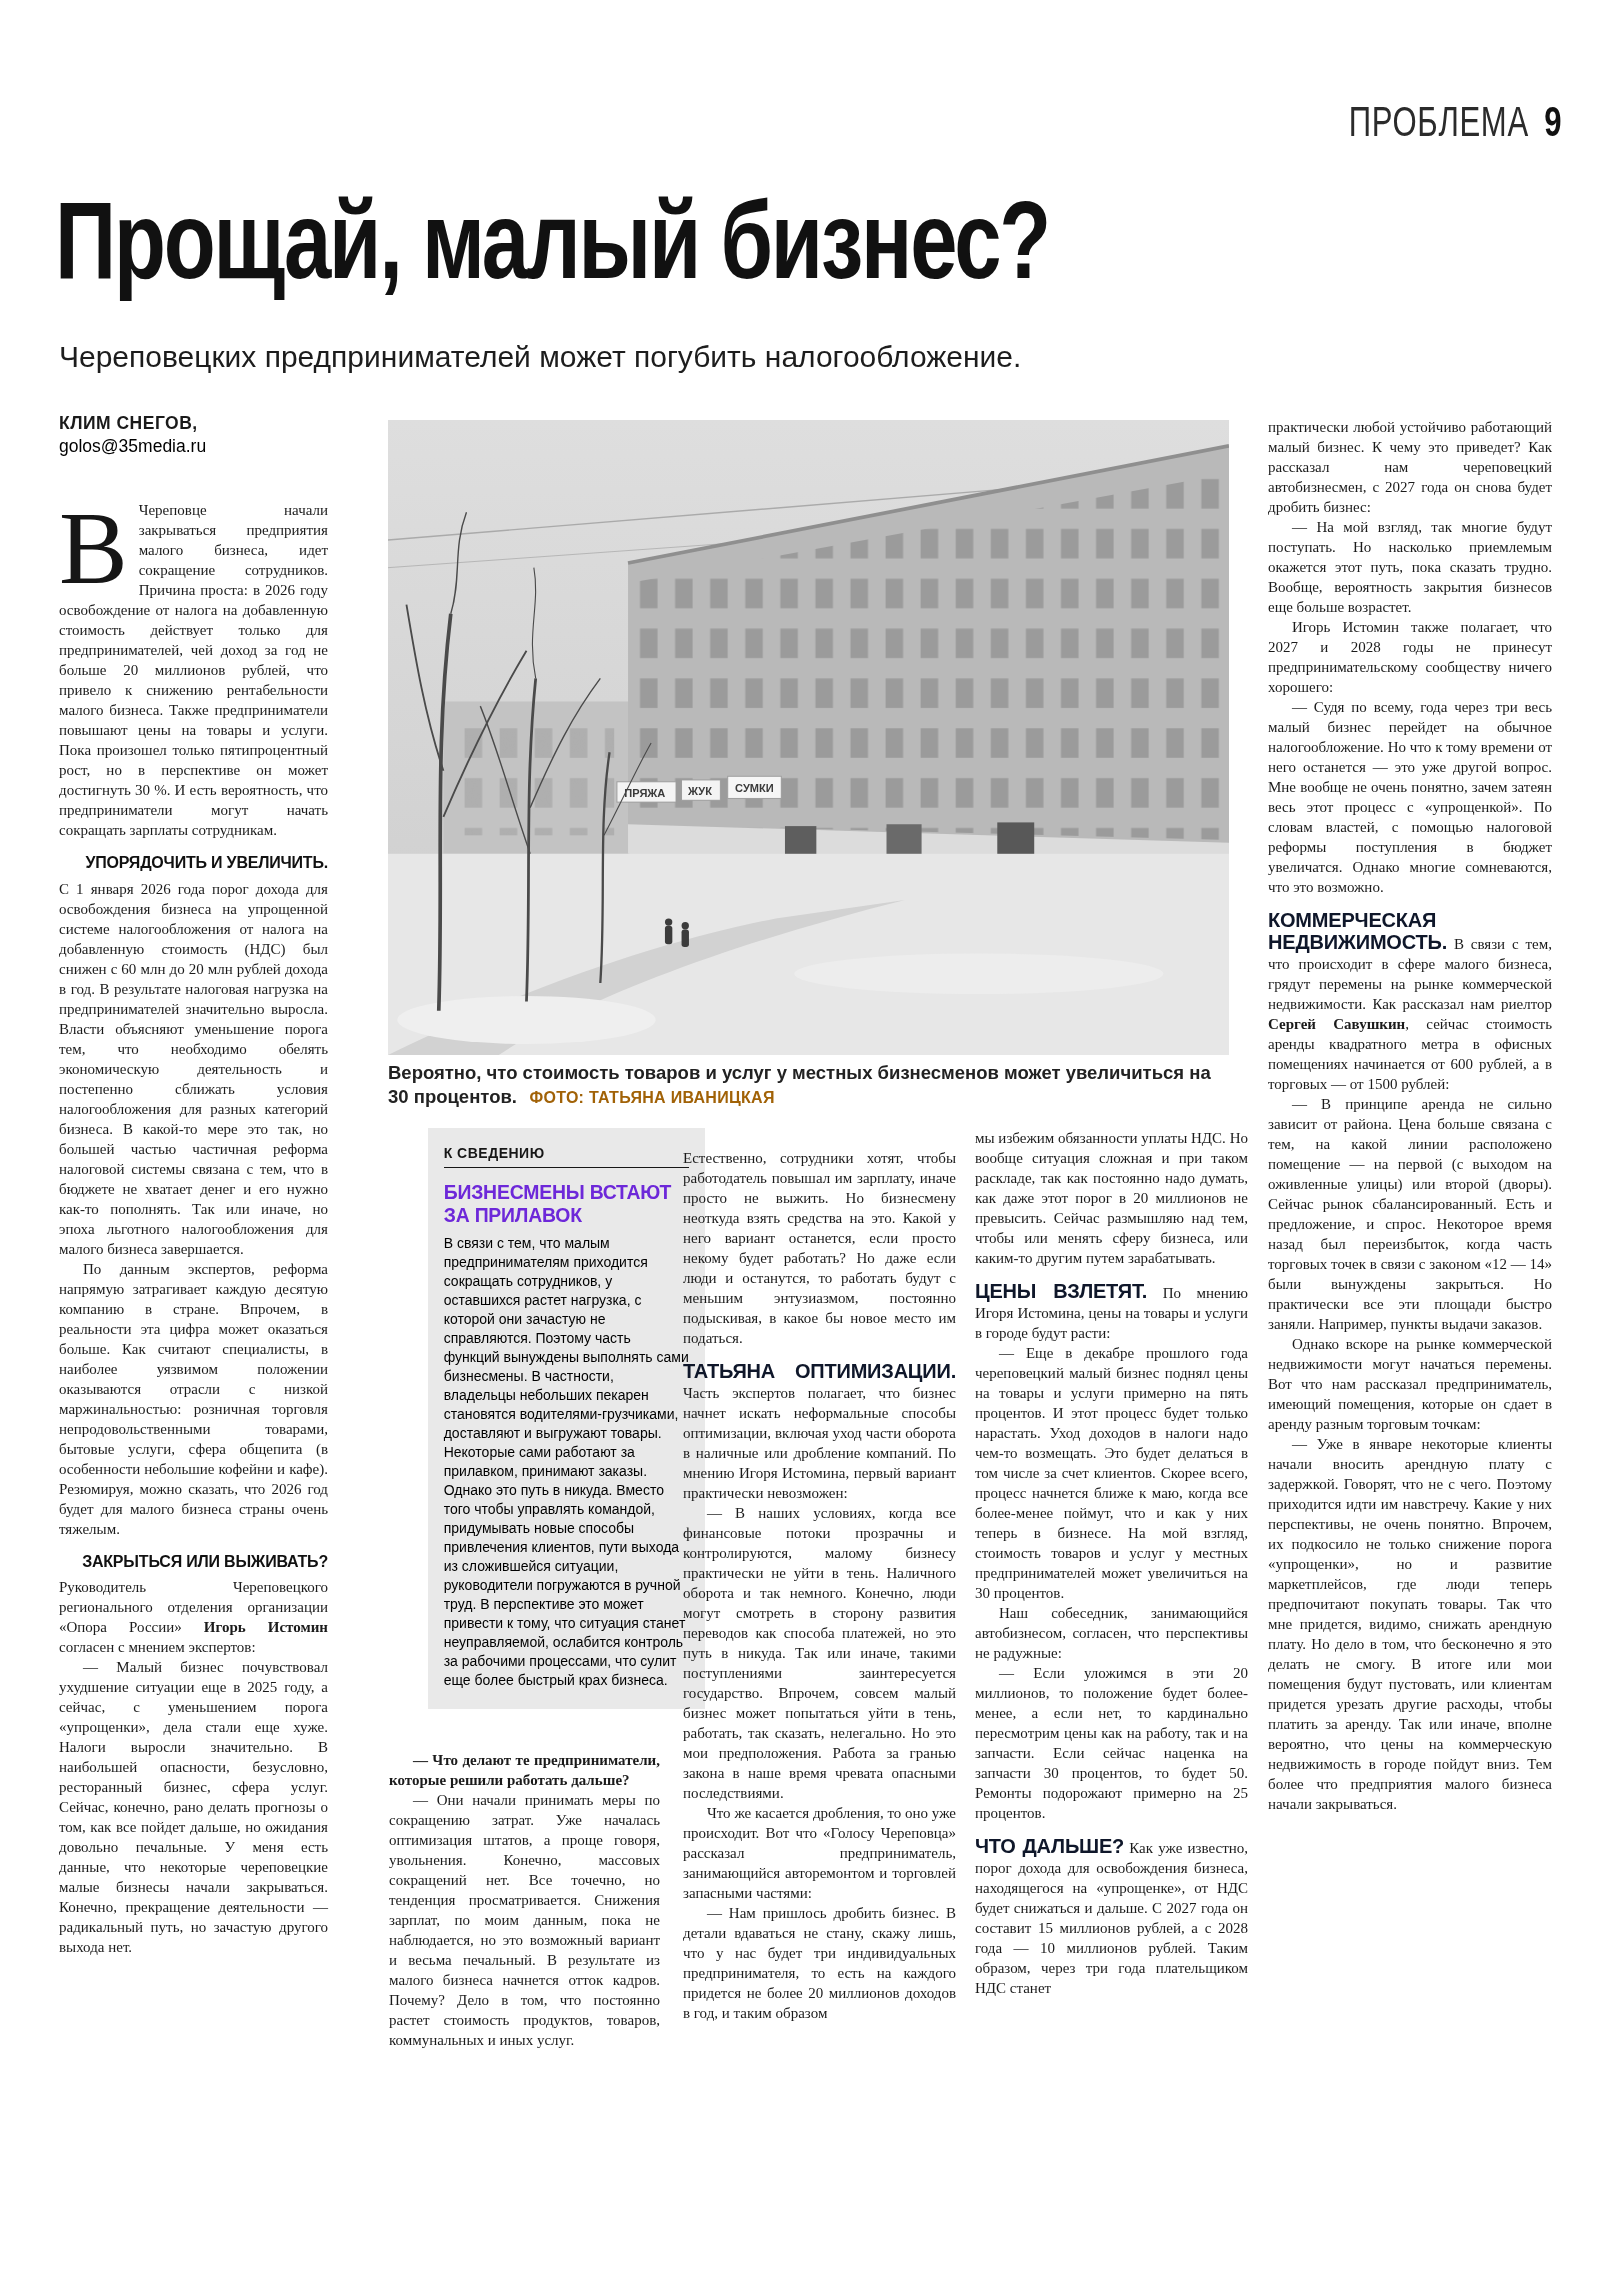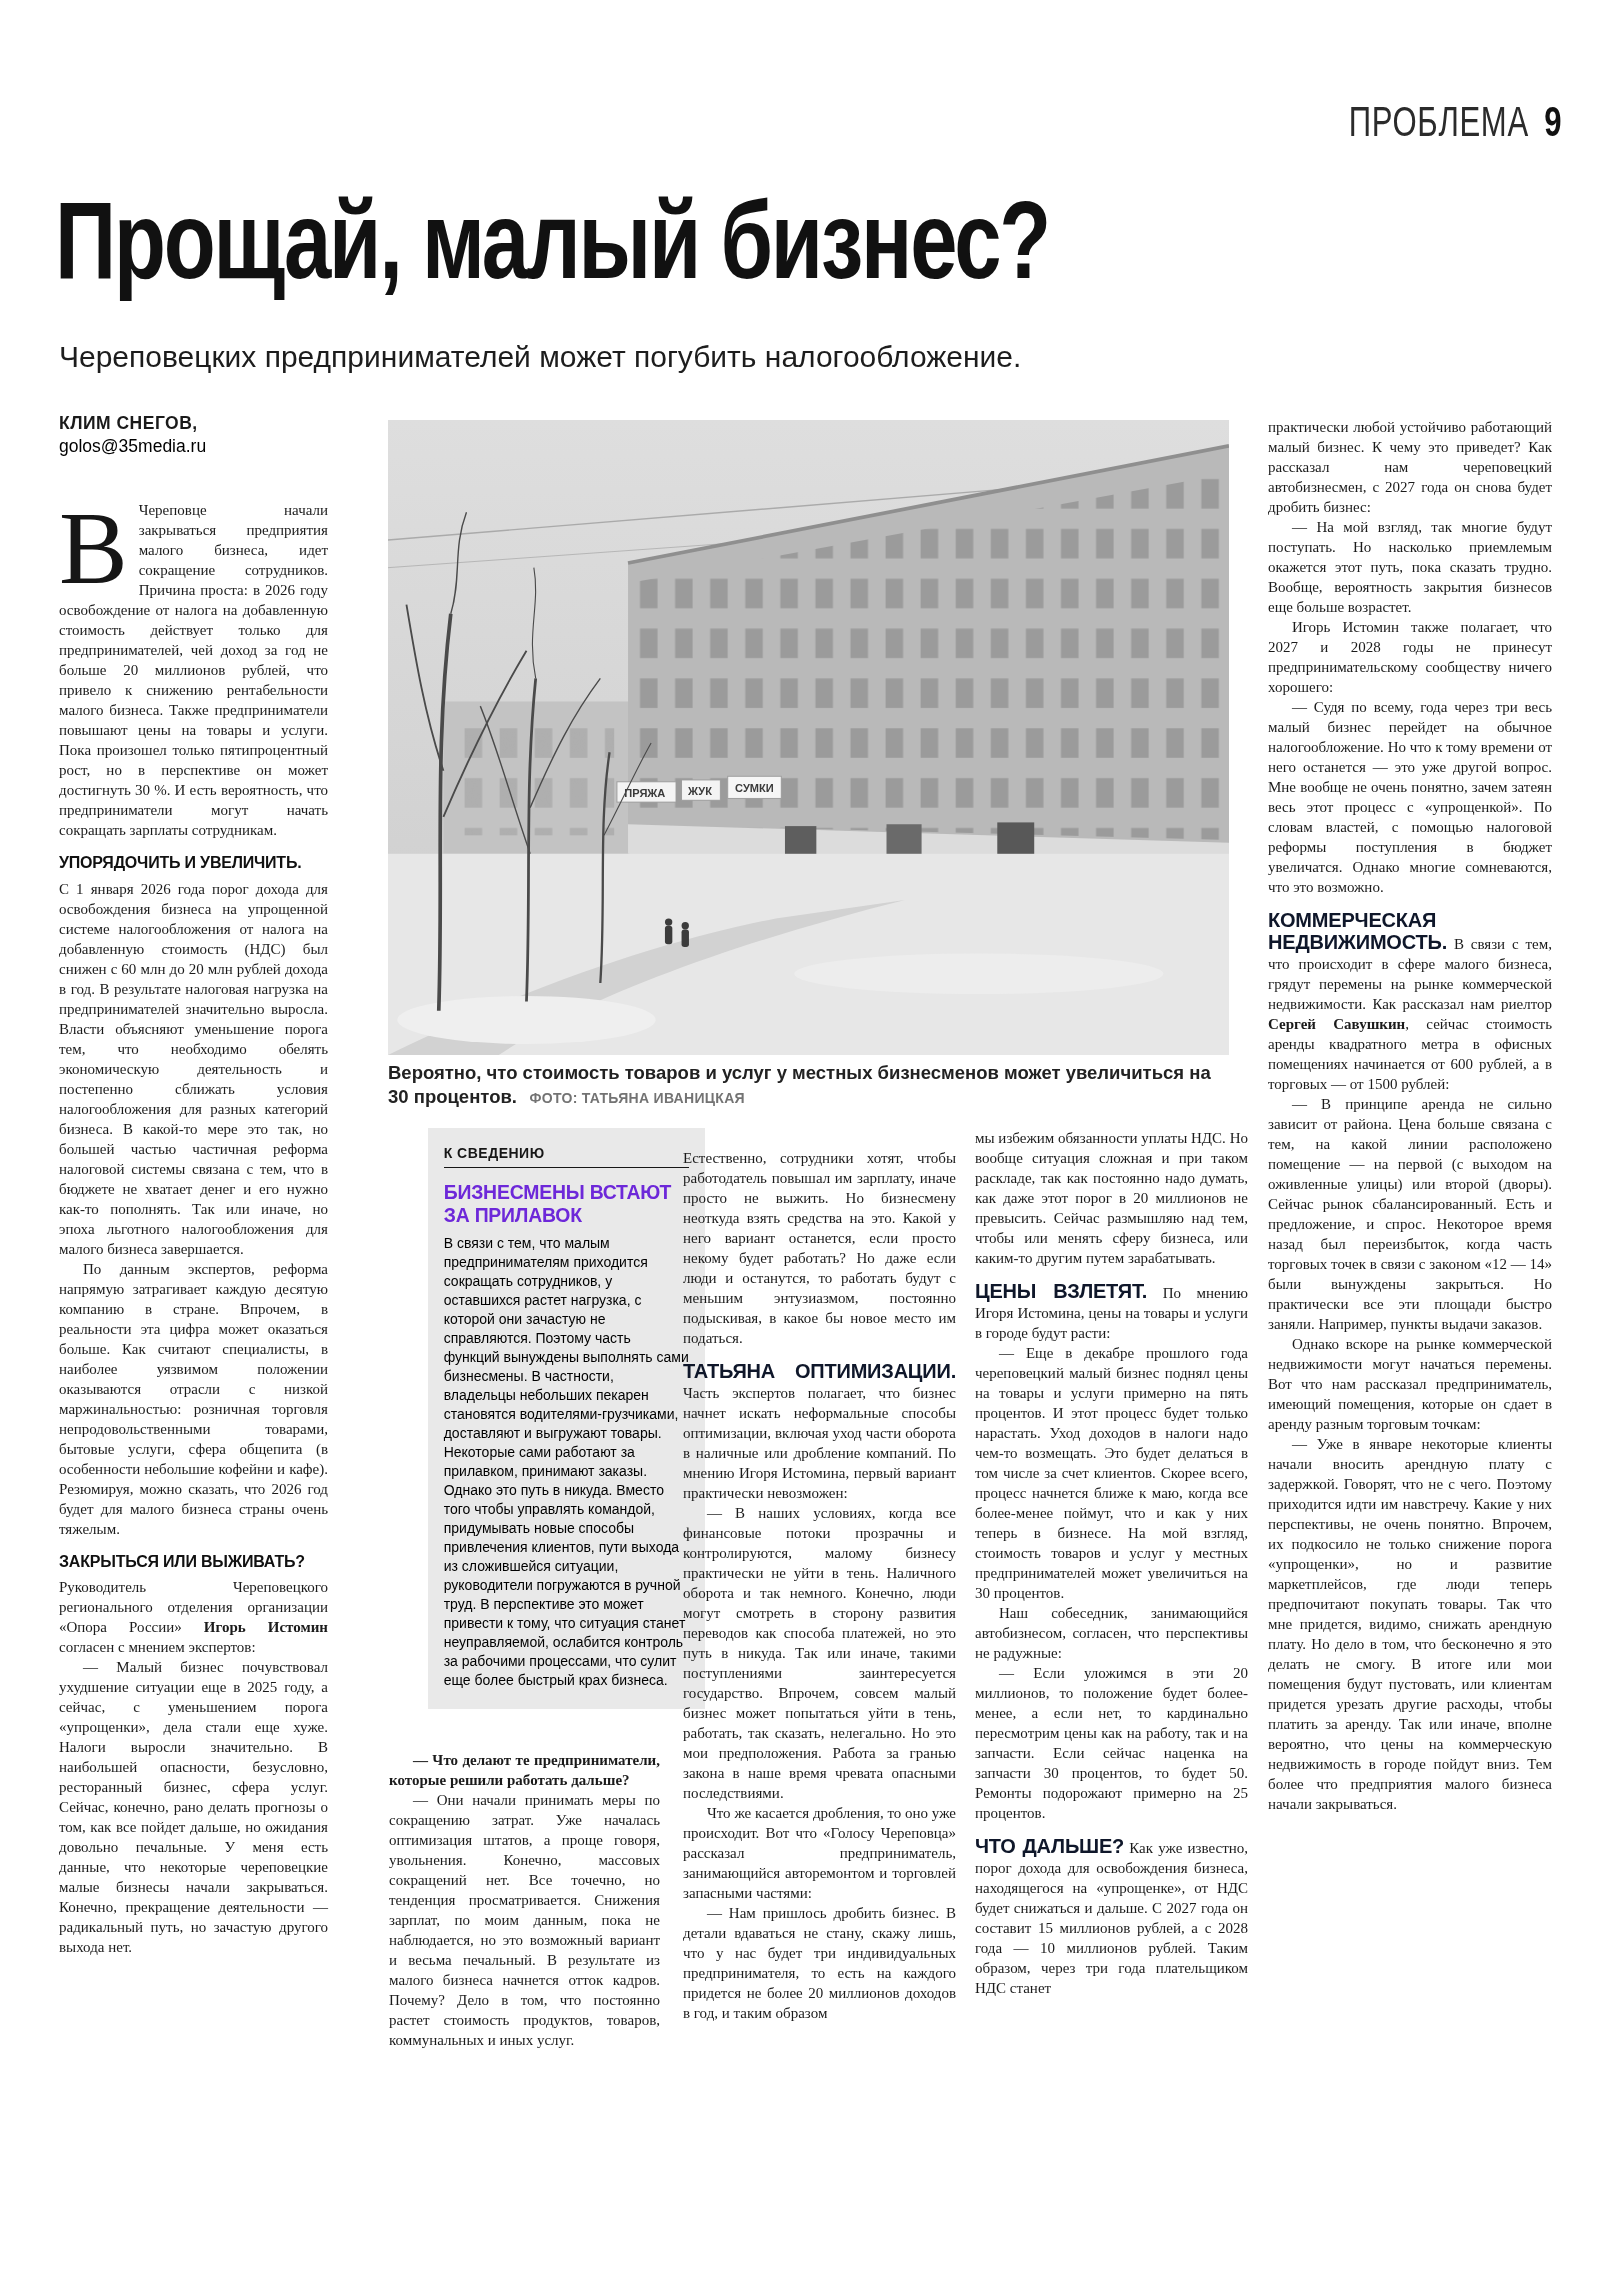--- a/index.html
+++ b/index.html
@@ -21,28 +21,28 @@
             font-weight:400;color:#1d1d1d;}
   .byline{position:absolute;left:59px;top:412px;
           font-family:"Liberation Sans","DejaVu Sans",sans-serif;font-size:17.5px;line-height:23px;}
   .byline .name{font-weight:700;letter-spacing:0.5px;}
   .byline .mail{font-weight:400;color:#000000;}
   
   .photo{position:absolute;left:388px;top:420px;width:841px;height:635px;background:#d8d8d8;}
   .caption{position:absolute;left:388px;top:1061px;width:844px;
            font-family:"Liberation Sans","DejaVu Sans",sans-serif;font-size:18.5px;
            font-weight:700;color:#222;line-height:24px;}
-  .caption .credit{font-size:14px;color:#737373;font-weight:700;margin-left:7.4px;letter-spacing:0.3px;}
+  .caption .credit{font-size:16px;color:#a16207;font-weight:700;margin-left:7.4px;letter-spacing:0.3px;}
   
   .col{position:absolute;font-family:"Liberation Serif","DejaVu Serif",serif;
        font-size:15px;line-height:20px;text-align:justify;color:#1b1b1b;}
   .col p{margin:0;}
   .col p.ind{text-indent:24px;}
   .subhead{font-family:"Liberation Sans","DejaVu Sans",sans-serif;font-weight:700;
-           font-size:16px;letter-spacing:-0.2px;margin:13px 0 5.5px 0;text-align:left;color:#111;}
+           font-size:16px;letter-spacing:-0.2px;margin:13px 0 5.5px 0;text-align:right;color:#111;}
   .runin{font-family:"Liberation Sans","DejaVu Sans",sans-serif;font-weight:700;
          font-size:20px;letter-spacing:-0.2px;color:#0f172a;}
   .q{font-weight:700;}
   .bname{font-weight:700;}
   .col1{left:59px;top:500px;width:269px;}
   .col2{left:389px;top:1750px;width:271px;}
   .col3{left:683px;top:1148px;width:273px;}
   .col4{left:975px;top:1128px;width:273px;}
   .col5{left:1268px;top:417px;width:284px;}
   .dropcap{float:left;font-family:"Liberation Serif","DejaVu Serif",serif;font-weight:400;

